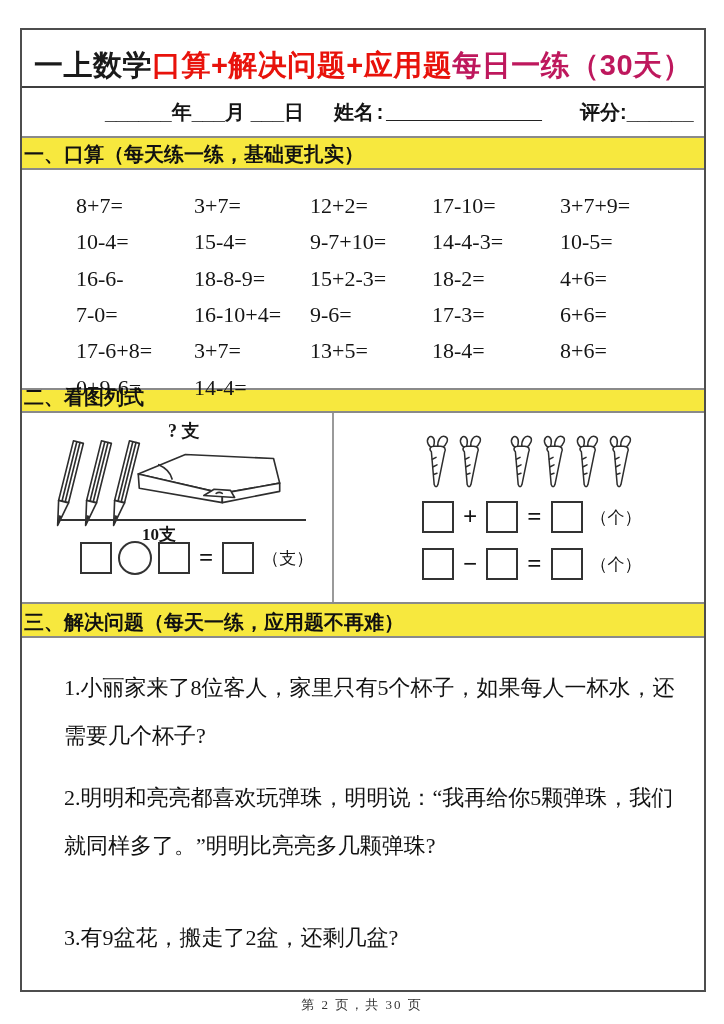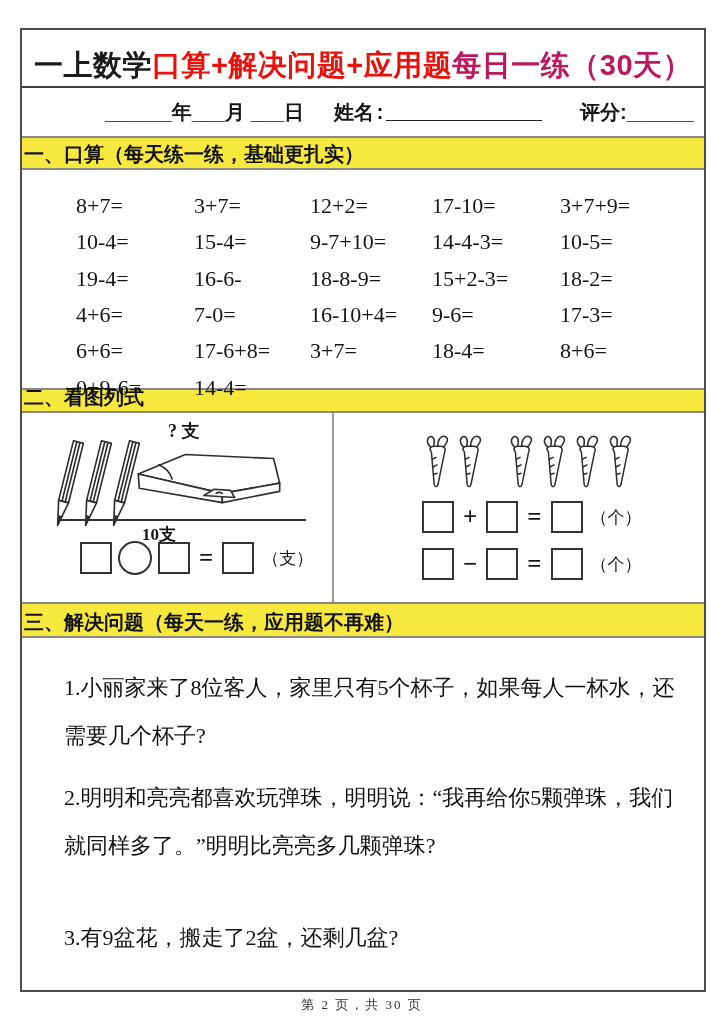--- a/index.html
+++ b/index.html
@@ -92,33 +92,33 @@
     <span class="cell">8+7=</span>
     <span class="cell">3+7=</span>
     <span class="cell">12+2=</span>
     <span class="cell">17-10=</span>
     <span class="cell">3+7+9=</span>
     <span class="cell">10-4=</span>
     <span class="cell">15-4=</span>
     <span class="cell">9-7+10=</span>
     <span class="cell">14-4-3=</span>
     <span class="cell">10-5=</span>
-    <span class="cell">19-4=</span>
     <span class="cell">16-6-</span>
     <span class="cell">18-8-9=</span>
     <span class="cell">15+2-3=</span>
     <span class="cell">18-2=</span>
     <span class="cell">4+6=</span>
     <span class="cell">7-0=</span>
     <span class="cell">16-10+4=</span>
     <span class="cell">9-6=</span>
     <span class="cell">17-3=</span>
     <span class="cell">6+6=</span>
     <span class="cell">17-6+8=</span>
     <span class="cell">3+7=</span>
+    <span class="cell">13+5=</span>
     <span class="cell">18-4=</span>
     <span class="cell">8+6=</span>
     <span class="cell">0+9-6=</span>
     <span class="cell">14-4=</span>
   </div>
 
   <div class="sec-head h2">
     <span>二、看图列式</span>
   </div>
 

